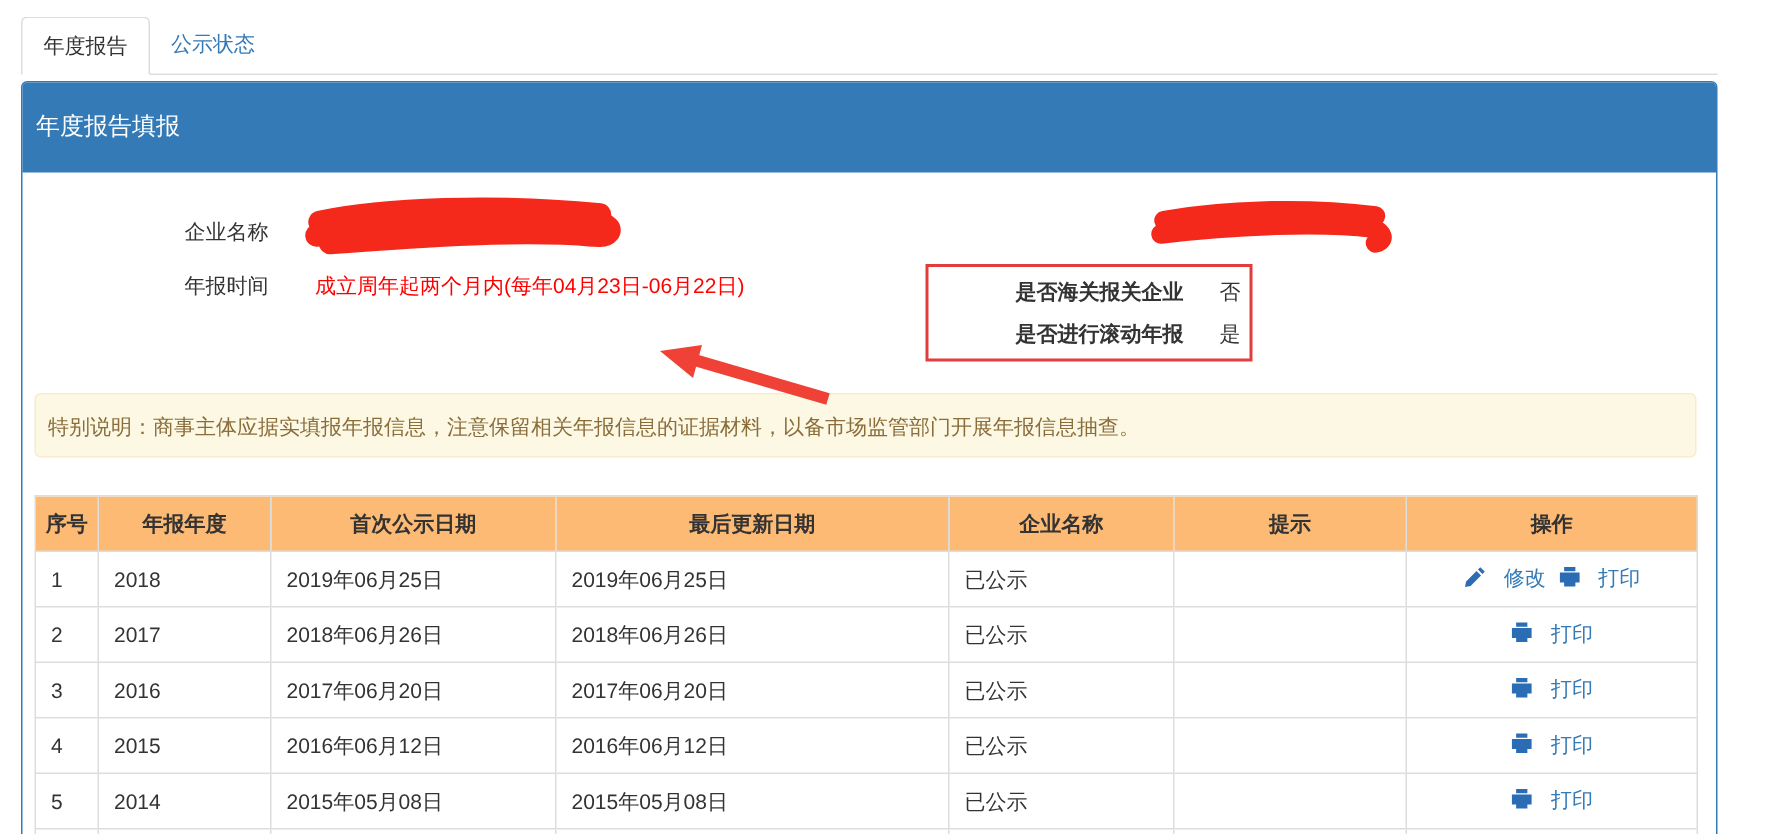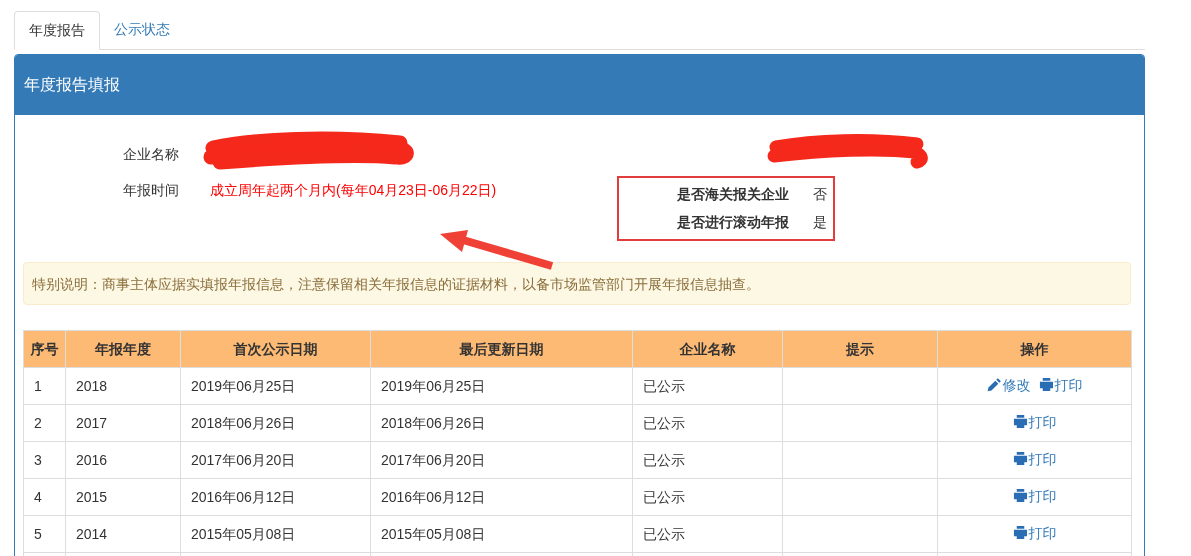--- a/index.html
+++ b/index.html
@@ -40,21 +40,21 @@
     padding:12px 8px; line-height:18px; }
 
   
   table.report { margin-top:25px; width:1108px; border-collapse:collapse; table-layout:fixed; }
   table.report th { background:#fdba74; border:1px solid #ddd; font-weight:700;
     text-align:center; padding:0 4px; height:37px; line-height:18px; }
   table.report td { border:1px solid #ddd; padding:0 10px; height:37px; line-height:18px;
     overflow:hidden; white-space:nowrap; }
   td.ops { text-align:center; padding:0 2px; }
   .op-link { color:#337ab7; text-decoration:none; margin:0 4px; white-space:nowrap;
-    display:inline-flex; align-items:center; gap:1px; }
+    display:inline-flex; align-items:center; gap:12px; }
   .op-link svg { display:inline-block; vertical-align:-2px; }
 
   
   .annotations { position:absolute; left:0; top:0; width:1191px; height:556px;
     pointer-events:none; }
 </style>
 </head>
 <body>
 
 <div class="page">

